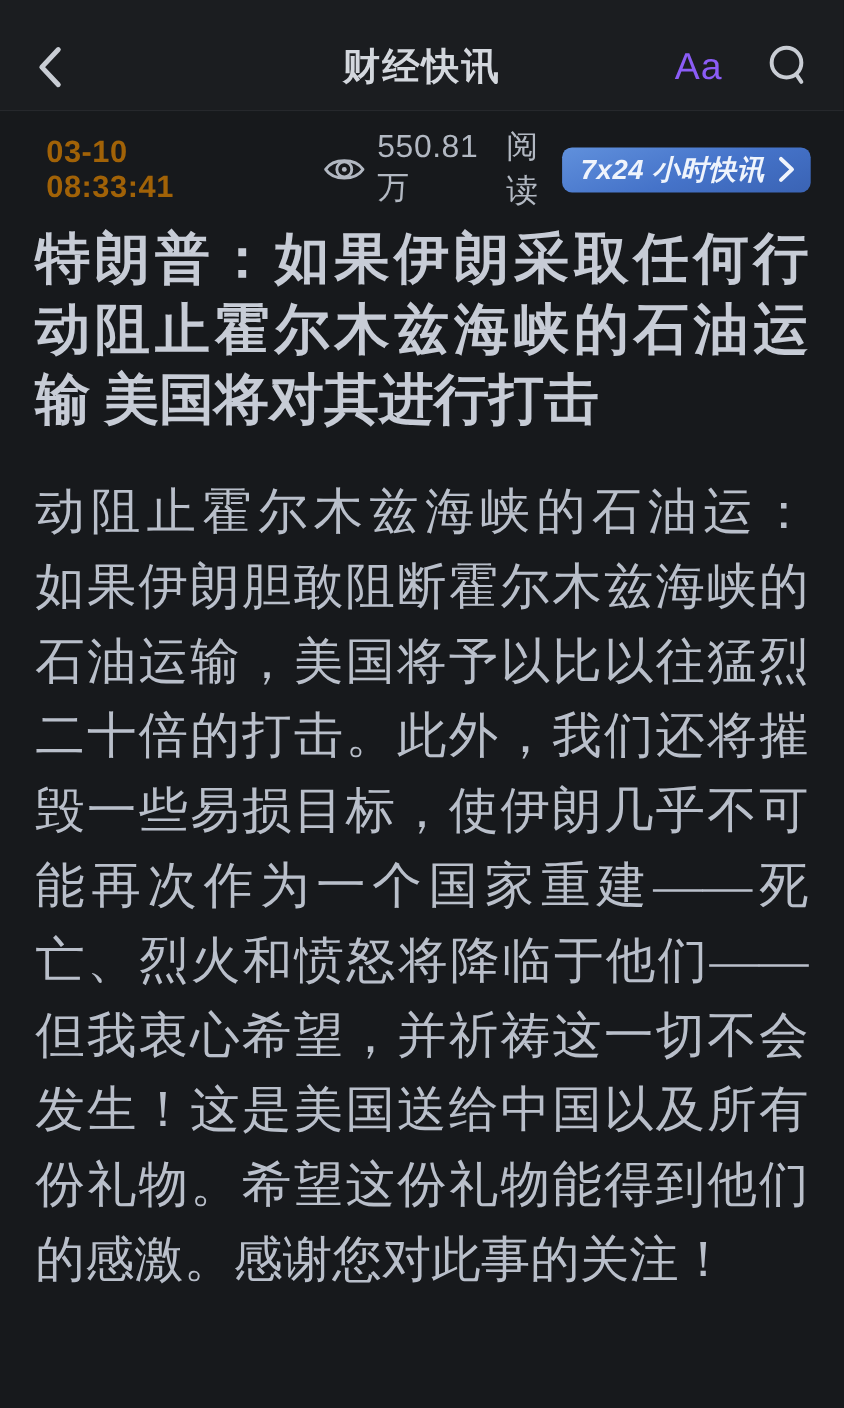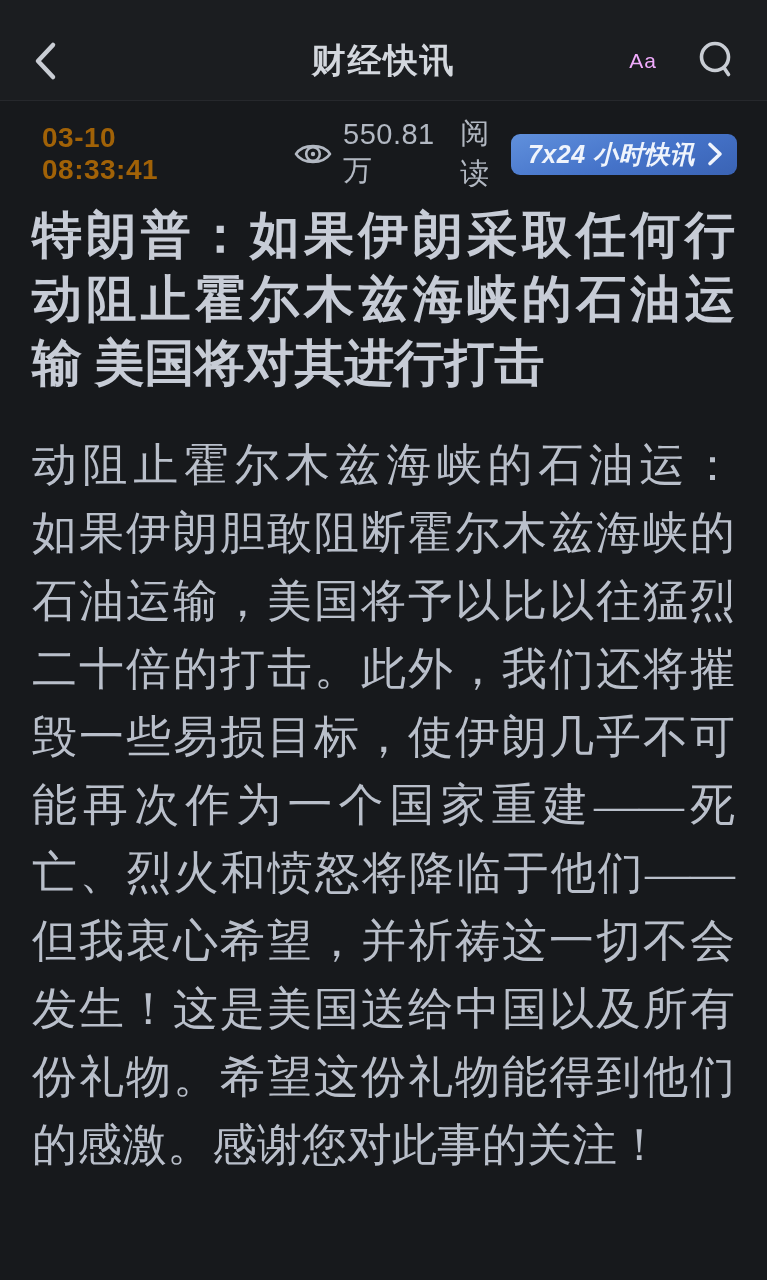--- a/index.html
+++ b/index.html
@@ -23,21 +23,21 @@
   .tb-side-right { width: 130px; display: flex; align-items: center; justify-content: flex-end; gap: 40px; }
   .tb-title {
     flex: 1;
     text-align: center;
     font-size: 34px;
     font-weight: 600;
     letter-spacing: 2px;
     color: #d3d7dd;
   }
   .tb-btn { display: flex; align-items: center; justify-content: center; cursor: pointer; background: none; border: none; padding: 0; }
-  .aa-label { font-size: 21px; font-weight: 500; color: #f0abfc; letter-spacing: 1px; }
+  .aa-label { font-size: 34px; font-weight: 500; color: #8b5cf6; letter-spacing: 1px; }
 
   
   .meta {
     margin: 32px 30px 0 42px;
     height: 42px;
     display: flex;
     align-items: center;
   }
   .timestamp {
     font-size: 28px;

